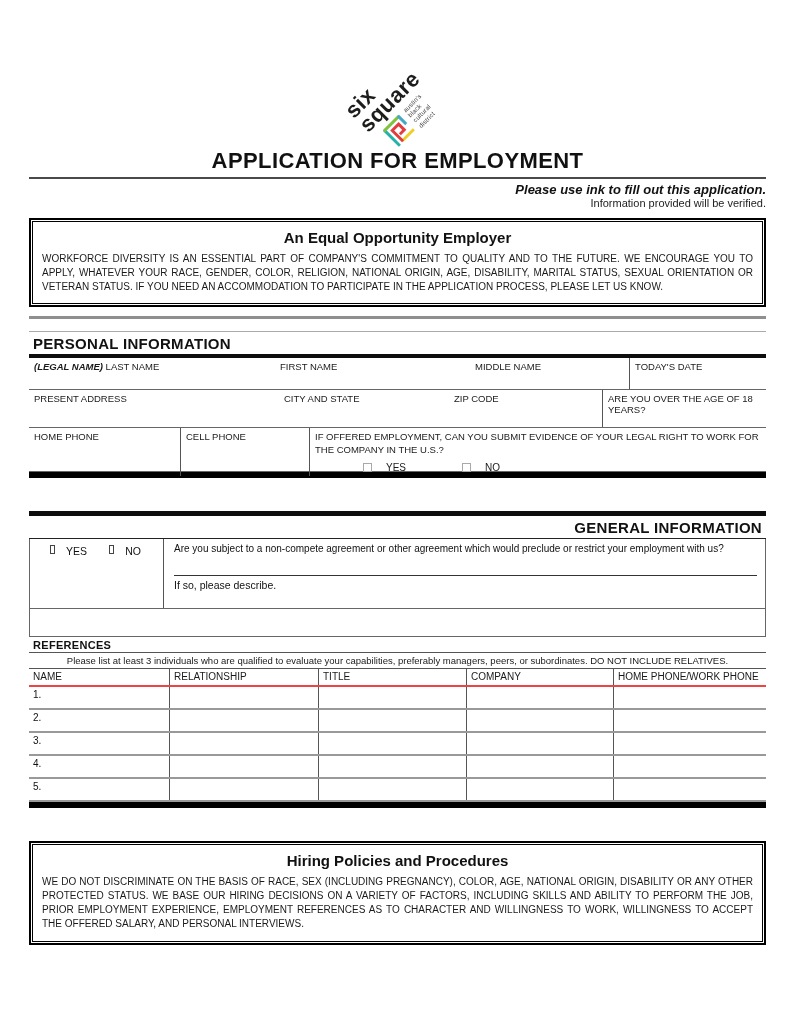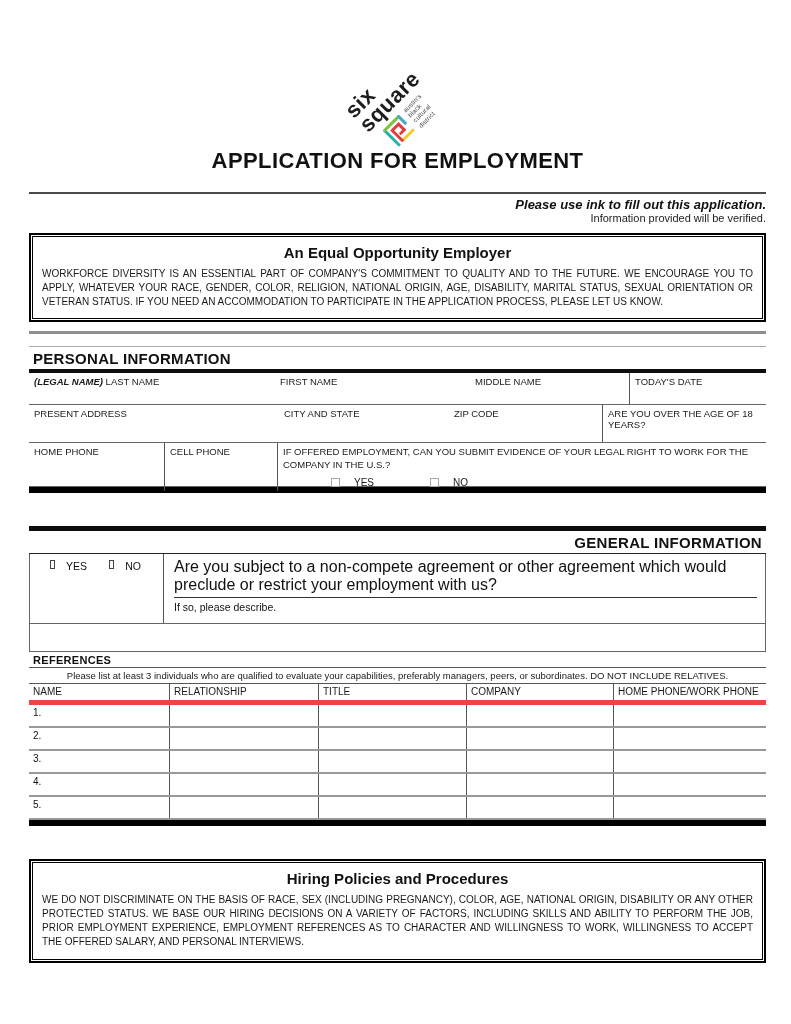--- a/index.html
+++ b/index.html
@@ -13,21 +13,21 @@
 
   
   .logo { position: absolute; left: 346px; top: 38px; width: 124px; height: 112px; }
   .logo-rot { transform: rotate(-45deg); transform-origin: 55% 55%; width: 112px; margin-top: 14px; margin-left: 6px; }
   .logo-big { font-size: 22px; font-weight: bold; line-height: 0.9; letter-spacing: 0.5px; color: #1d1d1b; }
   .logo-bottom { display: flex; align-items: flex-start; gap: 4px; margin-top: 3px; margin-left: 10px; }
   .logo-small { font-size: 6.4px; line-height: 1.15; color: #4a4a4a; letter-spacing: 0.2px; }
   .logo-small span { display: block; }
 
   
-  .title { margin-top: 148px; text-align: center; font-size: 22px; font-weight: bold; letter-spacing: 0.4px; padding-bottom: 18px; border-bottom: 2px solid #4a4a4a; }
+  .title { margin-top: 148px; text-align: center; font-size: 22px; font-weight: bold; letter-spacing: 0.4px; padding-bottom: 3px; border-bottom: 2px solid #4a4a4a; }
   .ink-note { margin-top: 3px; text-align: right; font-size: 13px; font-weight: bold; font-style: italic; }
   .verify-note { margin-top: 0; text-align: right; font-size: 11px; color: #222; }
 
   
   .dbox { margin-top: 9px; border: 2px solid #000; padding: 1px; }
   .dbox-inner { border: 1px solid #000; padding: 5px 9px 10px 9px; }
   .dbox-title { text-align: center; font-size: 15px; font-weight: bold; margin: 2px 0 6px 0; }
   .dbox-body { font-size: 10px; line-height: 1.38; text-align: justify; color: #1a1a1a; }
 
   .gray-rule { height: 3px; background: #8f8f8f; margin-top: 9px; }
@@ -38,49 +38,49 @@
   .black-bar { height: 4px; background: #0d0d0d; }
   .end-bar { height: 6px; background: #000; }
 
   
   .p-row { display: grid; border-bottom: 1px solid #666; }
   .p-row .cell { padding: 3px 5px; font-size: 9.5px; color: #1a1a1a; }
   .p-row .bl { border-left: 1px solid #555; }
   .row-name { grid-template-columns: 237px 186px 150px 1fr; height: 32px; gap: 9px; }
   .row-names-note { display: block; padding: 4px 5px; font-size: 10px; line-height: 1.4; text-align: justify; height: 39px; border-bottom: 1px solid #666; }
   .row-addr { grid-template-columns: 250px 170px 153px 1fr; height: 38px; }
-  .row-phone { grid-template-columns: 135px 113px 1fr; height: 44px; }
+  .row-phone { grid-template-columns: 135px 113px 1fr; height: 44px; gap: 16px; }
   .q-text { font-size: 9.5px; line-height: 1.35; }
   .cb-line { margin-top: 5px; margin-left: 48px; font-size: 10px; display: flex; align-items: center; }
   .cb { display: inline-block; width: 9px; height: 9px; border: 1px solid #a9a9a9; background: #fff; }
   .cb.dark { border-color: #444; }
   .cb-label { margin-left: 14px; margin-right: 56px; }
   .cb-label:last-child { margin-right: 0; }
   .bolditalic { font-weight: bold; font-style: italic; }
 
   .gap32 { height: 33px; }
 
   
   .g-topbar { height: 5px; background: #0d0d0d; }
   .g-head { font-size: 15px; font-weight: bold; letter-spacing: 0.3px; padding: 3px 4px 2px 4px; border-bottom: 1px solid #222; text-align: right; }
   .g-row1 { display: flex; border-left: 1px solid #666; border-right: 1px solid #666; border-bottom: 1px solid #666; height: 70px; }
   .g-yesno { width: 134px; border-right: 1px solid #555; padding: 6px 0 0 20px; font-size: 10.5px; display: flex; align-items: flex-start; }
   .g-yesno .cb-label { margin-left: 11px; margin-right: 22px; }
   .g-qcell { flex: 1; padding: 4px 8px 0 10px; }
-  .g-question { font-size: 16px; border-bottom: 1px solid #333; padding-bottom: 3px; }
+  .g-question { font-size: 10px; border-bottom: 1px solid #333; padding-bottom: 21px; }
   .g-followup { font-size: 10.5px; margin-top: 3px; }
   .g-row2 { height: 28px; border-left: 1px solid #666; border-right: 1px solid #666; border-bottom: 1px solid #666; }
 
   
   .ref-head { font-size: 11px; font-weight: bold; letter-spacing: 0.3px; padding: 2px 4px 1px 4px; border-bottom: 1px solid #555; }
   .ref-note { font-size: 9.5px; padding: 2px 4px; border-bottom: 1px solid #555; color: #1a1a1a; text-align: center; }
   .ref-grid { display: grid; grid-template-columns: 140px 149px 148px 147px 1fr; }
   .ref-grid > div { border-left: 1px solid #555; padding: 2px 4px; font-size: 10px; }
   .ref-grid > div:first-child { border-left: none; }
-  .ref-header { border-bottom: 5px solid #ef4444; }
+  .ref-header { border-bottom: 2px solid #ef4444; }
   .ref-header > div { font-size: 10px; color: #1a1a1a; padding-top: 2px; height: 16px; }
   .ref-row { border-bottom: 2px solid #999; }
   .ref-row > div { height: 21px; }
   .ref-num { font-size: 10px; }
 
   
   .hiring { margin-top: 0; }
 </style>
 </head>
 <body>

